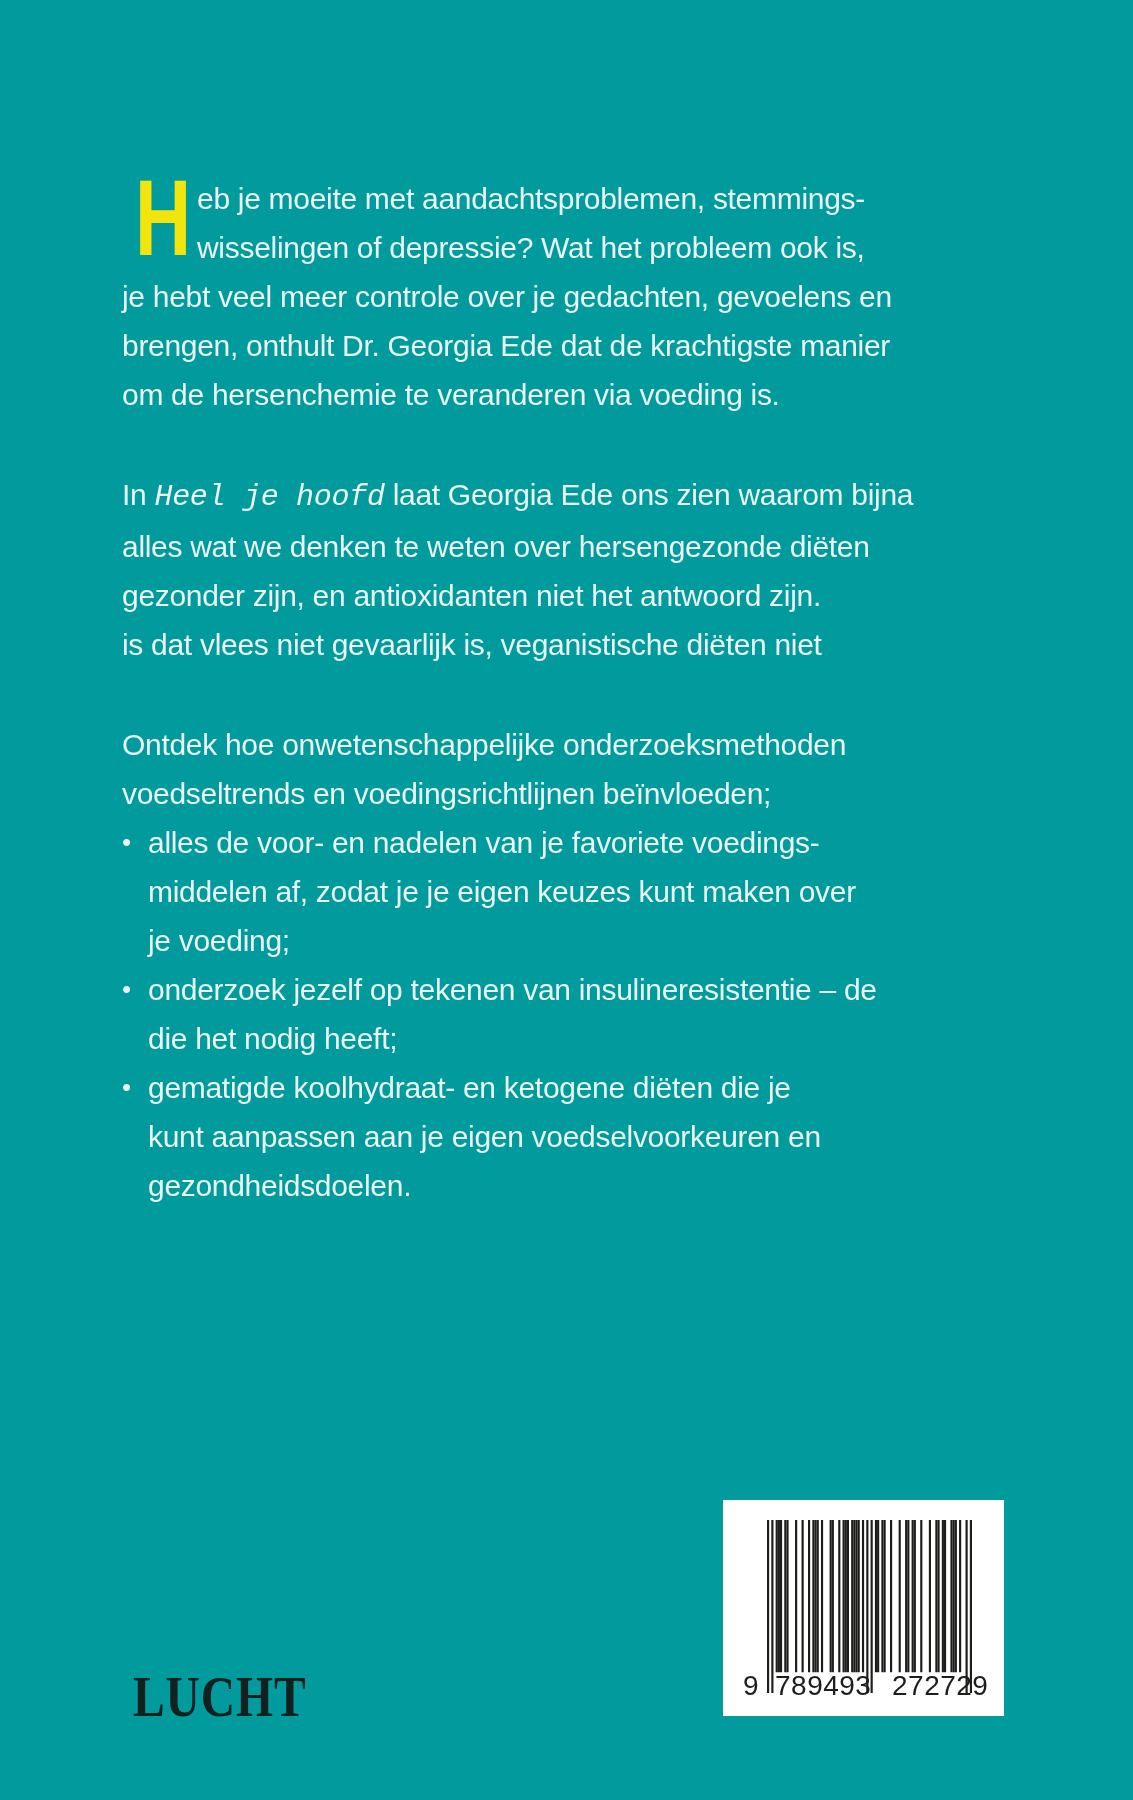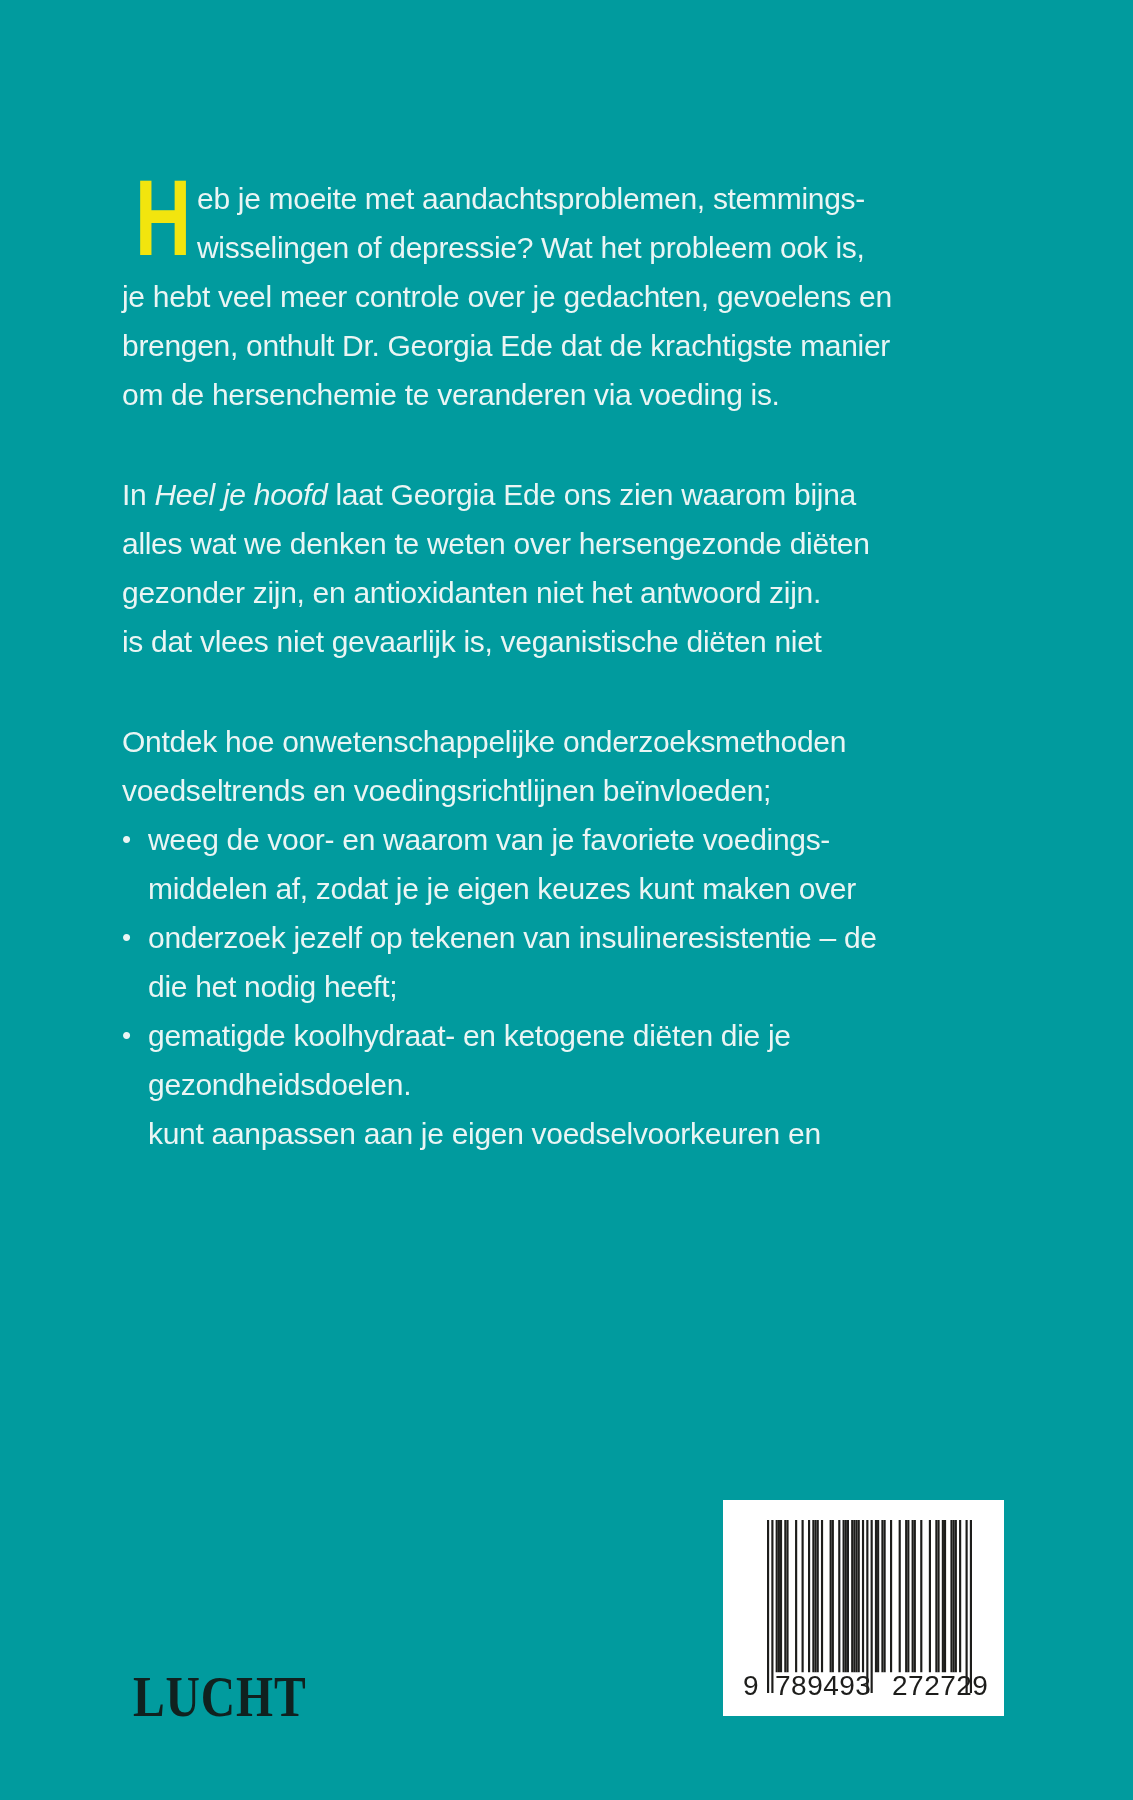--- a/index.html
+++ b/index.html
@@ -106,54 +106,55 @@
           <div class="line"><span>eb je moeite met aandachtsproblemen, stemmings-</span></div>
           <div class="line"><span>wisselingen of depressie? Wat het probleem ook is,</span></div>
           <div class="line"><span>je hebt veel meer controle over je gedachten, gevoelens en</span></div>
           <div class="line"><span>brengen, onthult Dr. Georgia Ede dat de krachtigste manier</span></div>
           <div class="line"><span>om de hersenchemie te veranderen via voeding is.</span></div>
         </div>
     </div>
 
     <div class="para">
       <div>
-          <div class="line"><span>In </span><span style="font-style: italic;">Heel je hoofd</span><span> laat Georgia Ede ons zien waarom bijna</span></div>
+          <div class="line"><span>In </span><span style="font-style: italic; font-family: Liberation Mono, monospace;">Heel je hoofd</span><span> laat Georgia Ede ons zien waarom bijna</span></div>
           <div class="line"><span>alles wat we denken te weten over hersengezonde diëten</span></div>
           <div class="line"><span>gezonder zijn, en antioxidanten niet het antwoord zijn.</span></div>
           <div class="line"><span>is dat vlees niet gevaarlijk is, veganistische diëten niet</span></div>
         </div>
     </div>
 
     <div class="para">
       <div>
           <div class="line"><span>Ontdek hoe onwetenschappelijke onderzoeksmethoden</span></div>
           <div class="line"><span>voedseltrends en voedingsrichtlijnen beïnvloeden;</span></div>
         </div>
 
       <div class="bullets">
         <div class="bullet">
           <span class="marker">•</span>
           <div>
-              <div class="line"><span>weeg de voor- en waarom van je favoriete voedings-</span></div>
+              <div class="line"><span>alles de voor- en nadelen van je favoriete voedings-</span></div>
               <div class="line"><span>middelen af, zodat je je eigen keuzes kunt maken over</span></div>
+              <div class="line"><span>je voeding;</span></div>
             </div>
         </div>
         <div class="bullet">
           <span class="marker">•</span>
           <div>
               <div class="line"><span>onderzoek jezelf op tekenen van insulineresistentie – de</span></div>
               <div class="line"><span>die het nodig heeft;</span></div>
             </div>
         </div>
         <div class="bullet">
           <span class="marker">•</span>
           <div>
               <div class="line"><span>gematigde koolhydraat- en ketogene diëten die je</span></div>
+              <div class="line"><span>kunt aanpassen aan je eigen voedselvoorkeuren en</span></div>
               <div class="line"><span>gezondheidsdoelen.</span></div>
-              <div class="line"><span>kunt aanpassen aan je eigen voedselvoorkeuren en</span></div>
             </div>
         </div>
       </div>
     </div>
 
   </div>
 
   <div class="barcode-box">
     <svg id="barcode-svg" class="barcode-bars" viewBox="0 0 95 100" preserveAspectRatio="none">
         <rect x="0" y="0" width="1" height="100" fill="#1d1d1b"></rect>

